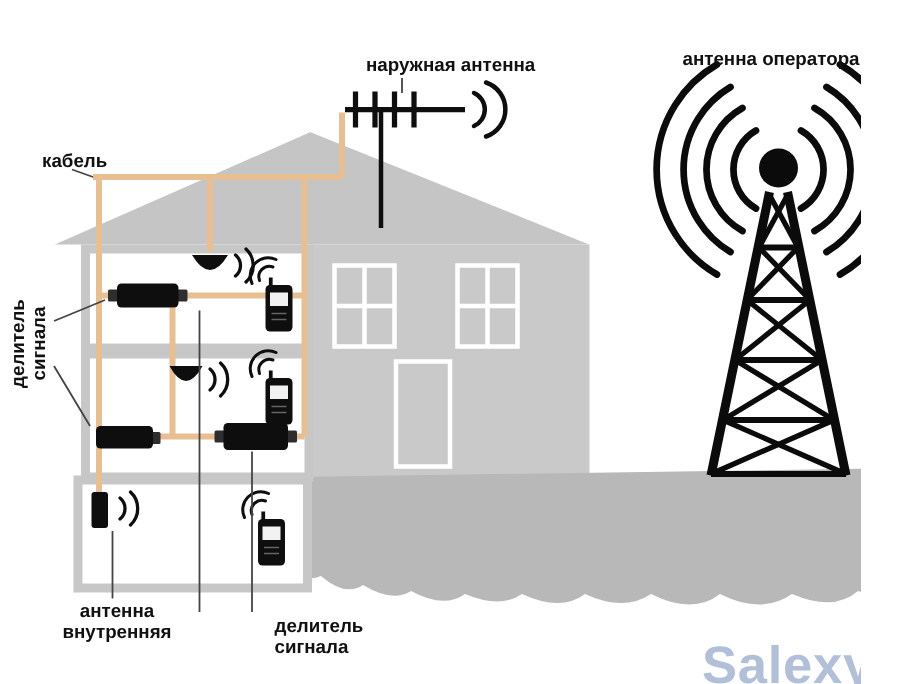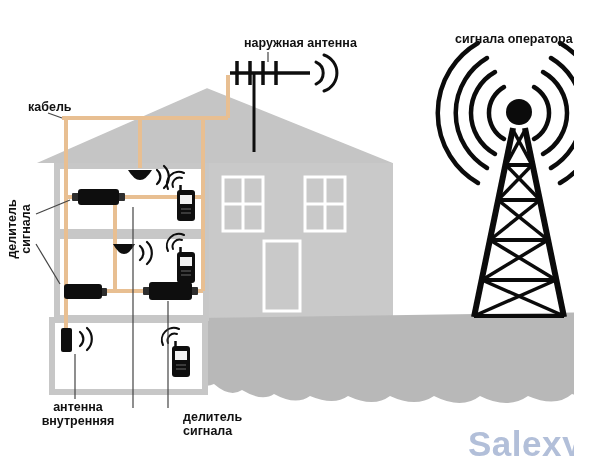--- a/index.html
+++ b/index.html
@@ -210,21 +210,21 @@
       <line x1="36" y1="214" x2="70" y2="200"></line>
       <line x1="36" y1="244" x2="60" y2="284"></line>
       <line x1="75" y1="354" x2="75" y2="399"></line>
       <line x1="168" y1="301" x2="168" y2="408"></line>
       <line x1="133" y1="207" x2="133" y2="408"></line>
     </g>
   </svg>
 
   <div class="lbl" style="left:244px;top:36px;">наружная антенна</div>
 
-  <div class="lbl" style="left:455px;top:32px;">сигнала оператора</div>
+  <div class="lbl" style="left:455px;top:32px;">антенна оператора</div>
 
   <div class="lbl" style="left:28px;top:100px;">кабель</div>
 
   <div class="lbl lbl-rot" style="left:-18px;top:214px;">делитель
 сигнала</div>
 
   <div class="lbl" style="left:183px;top:410px;">делитель
 сигнала</div>
 
   <div class="lbl lbl-center" style="left:36px;top:400px;width:84px;">антенна

